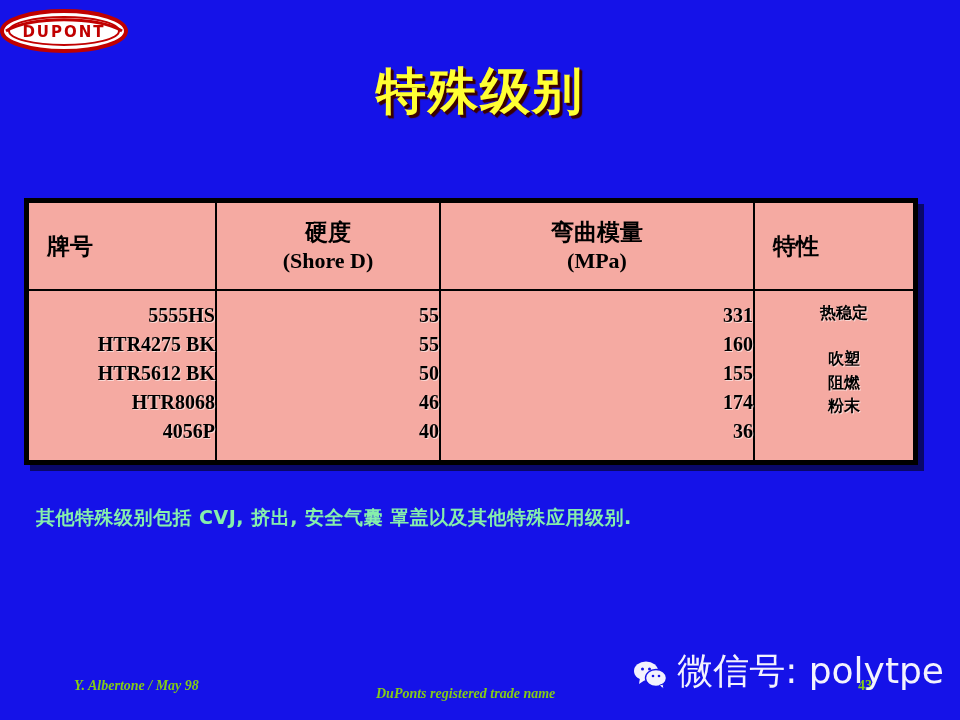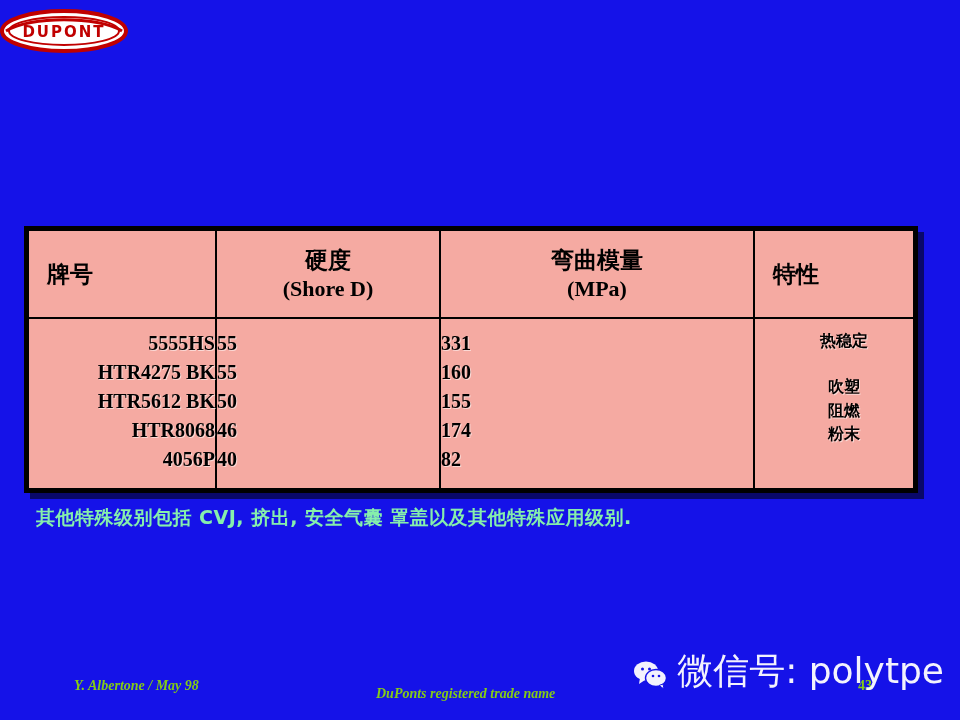--- a/index.html
+++ b/index.html
@@ -47,21 +47,20 @@
 
   
   .table-wrap {
     position: absolute;
     left: 24px;
     top: 198px;
     width: 888px;
     box-shadow: 6px 6px 0 rgba(0,0,0,0.55);
     border: 3px solid #000;
     background: #fdba74;
-    margin-top: 28px;
   }
   table.data {
     border-collapse: collapse;
     width: 100%;
     table-layout: fixed;
   }
   table.data td, table.data th {
     border: 2px solid #000;
     background: #f5aaa2;
     padding: 0;
@@ -89,21 +88,21 @@
     vertical-align: top;
     padding: 10px 0 14px 0 !important;
     font-family: "Liberation Serif", serif;
     font-size: 20px;
     font-weight: bold;
     color: #000;
     line-height: 1.45;
     text-shadow: 1px 1px 0 rgba(255,255,255,0.55);
   }
   .body-cell.left { padding-left: 16px !important; text-align: right; }
-  .body-cell.center { text-align: left; }
+  .body-cell.center { text-align: right; }
   .body-cell.props {
     font-family: Liberation Serif, serif;
     font-size: 16px;
     padding-left: 20px !important;
     text-align: center;
   }
   .body-cell .blank { visibility: hidden; }
 
   
   .caption {
@@ -161,20 +160,21 @@
 
   <div class="logo">
     <svg width="128" height="46" viewBox="0 0 128 46" xmlns="http://www.w3.org/2000/svg">
       <ellipse cx="64" cy="23" rx="62" ry="20" fill="#ffffff" stroke="#c00000" stroke-width="4"></ellipse>
       <ellipse cx="64" cy="23" rx="55" ry="14" fill="#ffffff" stroke="#c00000" stroke-width="2"></ellipse>
       <path d="M6 23 C30 8, 98 8, 122 23" stroke="#c00000" stroke-width="3" fill="none"></path>
       <text x="64" y="29" font-family="DejaVu Sans, sans-serif" font-size="15" font-weight="bold" fill="#c00000" text-anchor="middle" letter-spacing="2">DUPONT</text>
     </svg>
   </div>
 
+  <div class="title">特殊级别</div>
 
   <div class="table-wrap">
     <table class="data">
       <thead>
         <tr>
           <th class="hdr-cell hdr-left" style="width:168px">
             <div>牌号</div>
           </th>
           <th class="hdr-cell" style="width:222px">
             <div>硬度</div>
@@ -203,21 +203,21 @@
             <div>55</div>
             <div>50</div>
             <div>46</div>
             <div>40</div>
           </td>
           <td class="body-cell center">
             <div>331</div>
             <div>160</div>
             <div>155</div>
             <div>174</div>
-            <div>82</div>
+            <div>36</div>
           </td>
           <td class="body-cell props">
             <div>热稳定</div>
             <div class="blank">&nbsp;</div>
             <div>吹塑</div>
             <div>阻燃</div>
             <div>粉末</div>
           </td>
         </tr>
       </tbody>

